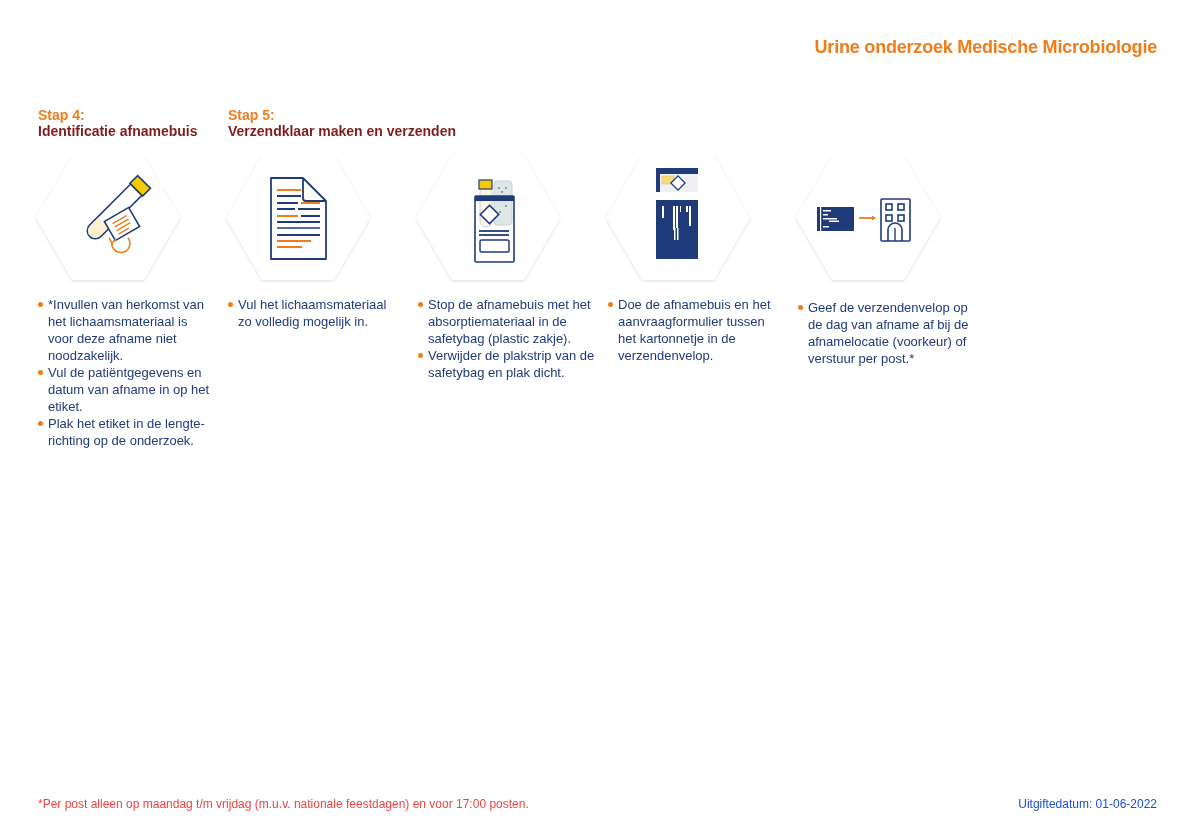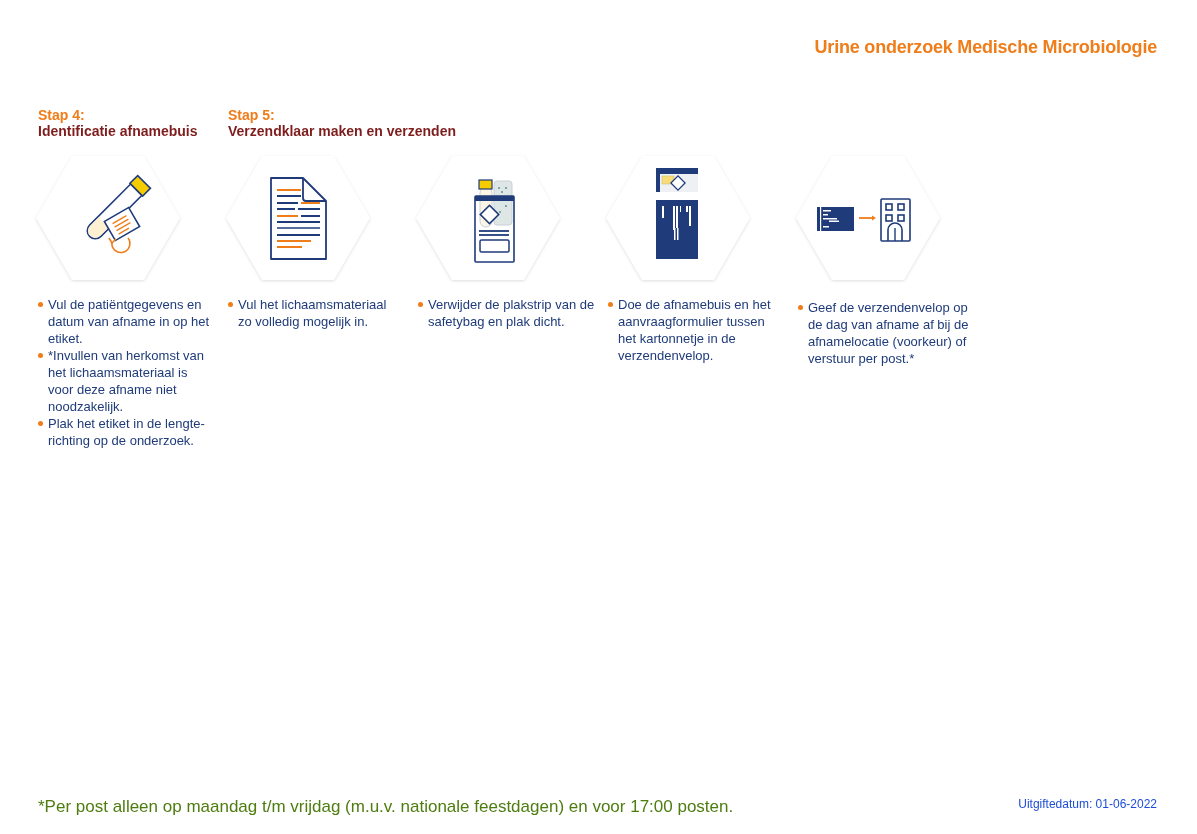--- a/index.html
+++ b/index.html
@@ -82,22 +82,22 @@
       top: 6px;
       width: 5px;
       height: 5px;
       border-radius: 50%;
       background: #ef7d1a;
     }
     .footnote {
       position: absolute;
       left: 38px;
       top: 797px;
-      font-size: 17px;
-      color: #4d7c0f;
+      font-size: 12px;
+      color: #ef4444;
       white-space: nowrap;
     }
     .issue-date {
       position: absolute;
       right: 40px;
       top: 797px;
       font-size: 12px;
       color: #1d4ed8;
       white-space: nowrap;
     }
@@ -228,30 +228,31 @@
     <rect x="90" y="48" width="6" height="6" fill="none" stroke="#1f3b7a" stroke-width="1.6"></rect>
     <rect x="102" y="48" width="6" height="6" fill="none" stroke="#1f3b7a" stroke-width="1.6"></rect>
     <rect x="90" y="59" width="6" height="6" fill="none" stroke="#1f3b7a" stroke-width="1.6"></rect>
     <rect x="102" y="59" width="6" height="6" fill="none" stroke="#1f3b7a" stroke-width="1.6"></rect>
     <path d="M 92 85 L 92 74 A 7 7 0 0 1 106 74 L 106 85" fill="none" stroke="#1f3b7a" stroke-width="1.6"></path>
     <line x1="99" y1="72" x2="99" y2="85" stroke="#1f3b7a" stroke-width="1.4"></line>
   </svg>
 </div>
 
 <ul class="bullets" style="left:37px; width:175px;">
+  <li>*Invullen van herkomst van het lichaamsmateriaal is voor deze afname niet noodzakelijk.</li>
   <li>Vul de patiëntgegevens en datum van afname in op het etiket.</li>
-  <li>*Invullen van herkomst van het lichaamsmateriaal is voor deze afname niet noodzakelijk.</li>
   <li>Plak het etiket in de lengte-richting op de onderzoek.</li>
 </ul>
 
 <ul class="bullets" style="left:227px; width:175px;">
   <li>Vul het lichaamsmateriaal zo volledig mogelijk in.</li>
 </ul>
 
 <ul class="bullets" style="left:417px; width:180px;">
+  <li>Stop de afnamebuis met het absorptiemateriaal in de safetybag (plastic zakje).</li>
   <li>Verwijder de plakstrip van de safetybag en plak dicht.</li>
 </ul>
 
 <ul class="bullets" style="left:607px; width:175px;">
   <li>Doe de afnamebuis en het aanvraagformulier tussen het kartonnetje in de verzendenvelop.</li>
 </ul>
 
 <ul class="bullets" style="left:797px; top:299px; width:178px;">
   <li>Geef de verzendenvelop op de dag van afname af bij de afnamelocatie (voorkeur) of verstuur per post.*</li>
 </ul>

